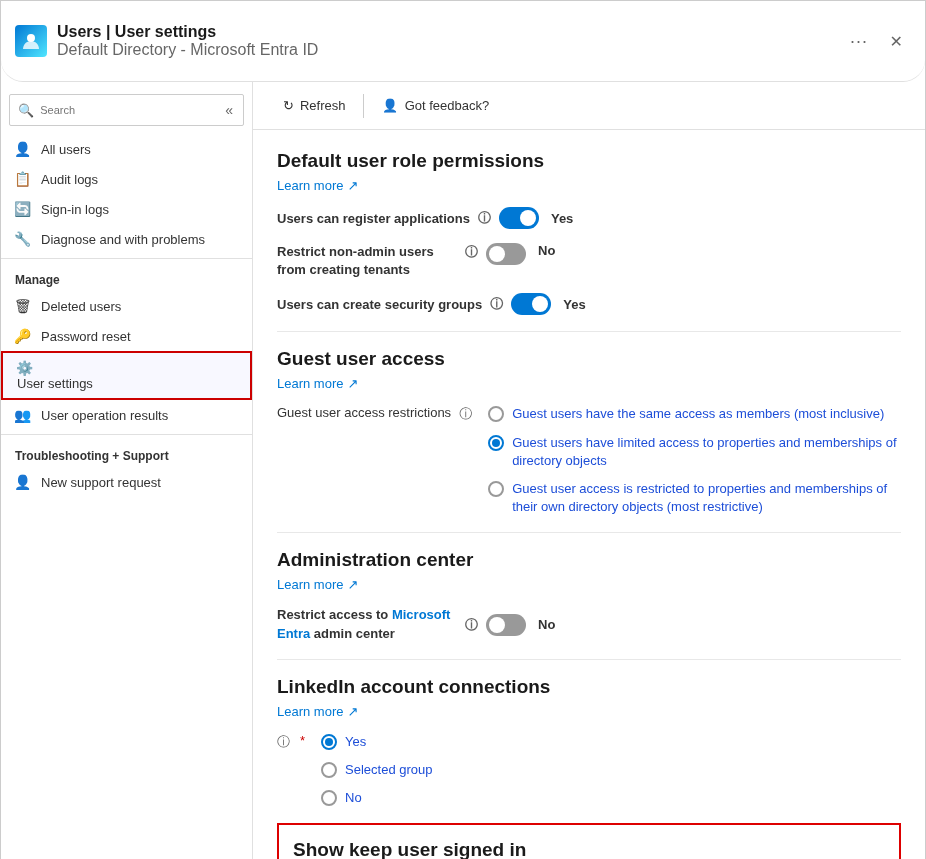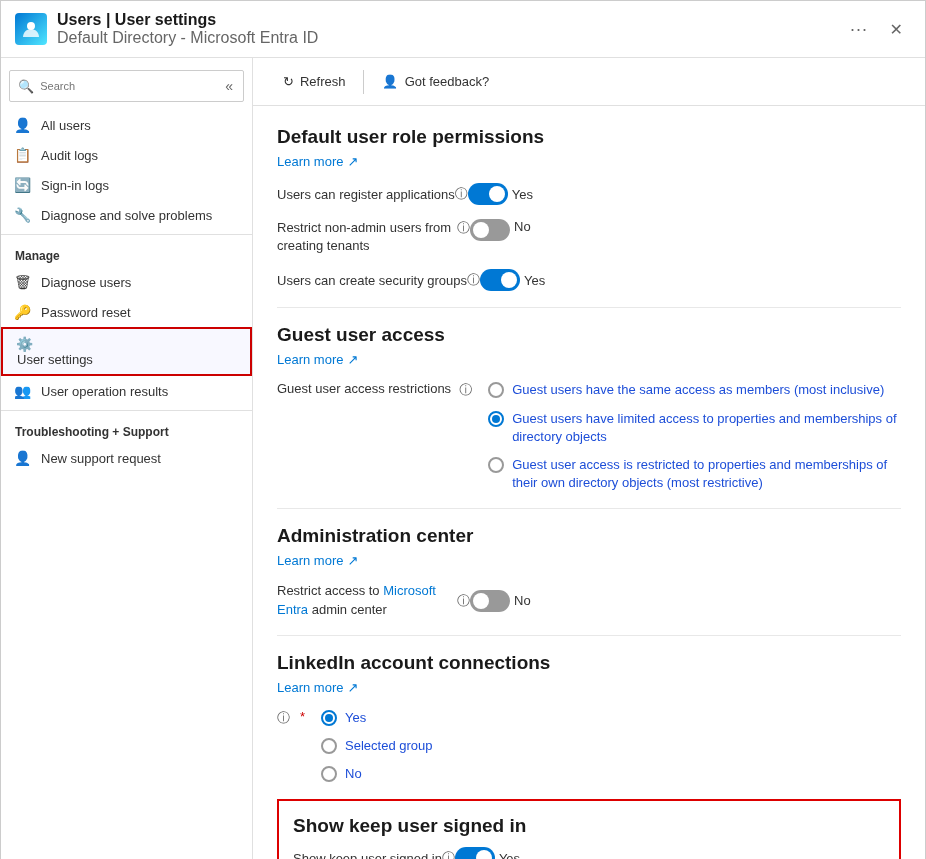--- a/index.html
+++ b/index.html
@@ -1,18 +1,18 @@
 <!DOCTYPE html>
 <html><head>
   <meta charset="utf-8">
   <style>
     * { box-sizing: border-box; margin: 0; padding: 0; font-family: 'Segoe UI', Arial, sans-serif; font-size: 13px; }
     body { background: #fff; display: flex; justify-content: center; align-items: center; min-height: 100vh; background: #e5e5e5; }
     .window { width: 926px; min-height: 859px; background: #fff; border: 1px solid #ccc; box-shadow: 0 4px 20px rgba(0,0,0,0.2); display: flex; flex-direction: column; }
-    .title-bar { display: flex; align-items: center; padding: 10px 14px; border-bottom: 1px solid #e0e0e0; justify-content: space-between; }
+    .title-bar { display: flex; align-items: center; padding: 22px 14px; border-bottom: 1px solid #e0e0e0; justify-content: space-between; border-radius: 22px; }
     .title-left { display: flex; align-items: center; gap: 10px; }
     .app-icon { width: 32px; height: 32px; background: linear-gradient(135deg, #0078d4, #50e6ff); border-radius: 4px; display: flex; align-items: center; justify-content: center; }
     .app-icon svg { width: 20px; height: 20px; fill: white; }
     .title-text h1 { font-size: 16px; font-weight: 600; color: #1a1a1a; }
     .title-text p { font-size: 16px; color: #666; }
     .title-actions { display: flex; align-items: center; gap: 8px; }
     .ellipsis-btn { background: none; border: none; cursor: pointer; font-size: 18px; color: #666; padding: 2px 6px; }
     .close-btn { background: none; border: none; cursor: pointer; font-size: 16px; color: #666; padding: 4px 8px; }
     .main-content { display: flex; flex: 1; }
     .sidebar { width: 252px; min-width: 252px; border-right: 1px solid #e0e0e0; padding: 8px 0; }
@@ -24,21 +24,21 @@
     .nav-icon { width: 16px; height: 16px; display: flex; align-items: center; justify-content: center; font-size: 14px; }
     .section-label { padding: 10px 14px 4px; font-size: 12px; font-weight: 600; color: #333; text-transform: none; }
     .divider { border: none; border-top: 1px solid #e0e0e0; margin: 4px 0; }
     .right-panel { flex: 1; padding: 0; overflow-y: auto; }
     .toolbar { display: flex; align-items: center; padding: 10px 20px; border-bottom: 1px solid #e0e0e0; gap: 4px; }
     .toolbar-btn { display: flex; align-items: center; gap: 6px; background: none; border: none; cursor: pointer; padding: 6px 10px; font-size: 13px; color: #333; border-radius: 2px; }
     .toolbar-divider { width: 1px; height: 24px; background: #ccc; margin: 0 4px; }
     .content-area { padding: 20px 24px; }
     .section-title { font-size: 19px; font-weight: 600; color: #1a1a1a; margin-bottom: 6px; }
     .learn-more { color: #0078d4; text-decoration: none; font-size: 13px; display: inline-flex; align-items: flex-start; gap: 4px; margin-bottom: 14px; }
-    .setting-row { display: flex; align-items: center; margin-bottom: 14px; gap: 0; }
+    .setting-row { display: flex; align-items: center; margin-bottom: 14px; gap: 8px; font-weight: bold; }
     .setting-row-top { display: flex; align-items: flex-start; margin-bottom: 14px; gap: 8px; }
     .setting-label { color: #333; min-width: 0; flex: 0 0 auto; max-width: 220px; }
     .info-icon { color: #666; font-size: 13px; cursor: pointer; }
     .toggle { position: relative; display: inline-block; width: 40px; height: 22px; }
     .toggle-slider { position: absolute; cursor: pointer; top: 0; left: 0; right: 0; bottom: 0; border-radius: 11px; transition: .2s; }
     .toggle-slider.on { background: #0078d4; }
     .toggle-slider.off { background: #999; }
     .toggle-slider:before { content: ''; position: absolute; height: 16px; width: 16px; left: 3px; bottom: 3px; background: white; border-radius: 50%; transition: .2s; }
     .toggle-slider.on:before { left: 21px; }
     .toggle-value { color: #333; margin-left: 4px; }
@@ -94,29 +94,29 @@
       <div class="nav-item">
         <span class="nav-icon">📋</span>
         <span>Audit logs</span>
       </div>
       <div class="nav-item">
         <span class="nav-icon">🔄</span>
         <span>Sign-in logs</span>
       </div>
       <div class="nav-item">
         <span class="nav-icon">🔧</span>
-        <span>Diagnose and solve problems</span>
+        <span>Diagnose and with problems</span>
       </div>
 
       <hr class="divider">
       <div class="section-label">Manage</div>
 
       <div class="nav-item">
         <span class="nav-icon">🗑</span>
-        <span>Diagnose users</span>
+        <span>Deleted users</span>
       </div>
       <div class="nav-item">
         <span class="nav-icon">🔑</span>
         <span>Password reset</span>
       </div>
       <div class="nav-item user-settings-highlight" style="border: 2px solid #c00; background:#f8f8ff;">
         <span class="nav-icon">⚙️</span>
         <span>User settings</span>
       </div>
       <div class="nav-item">

